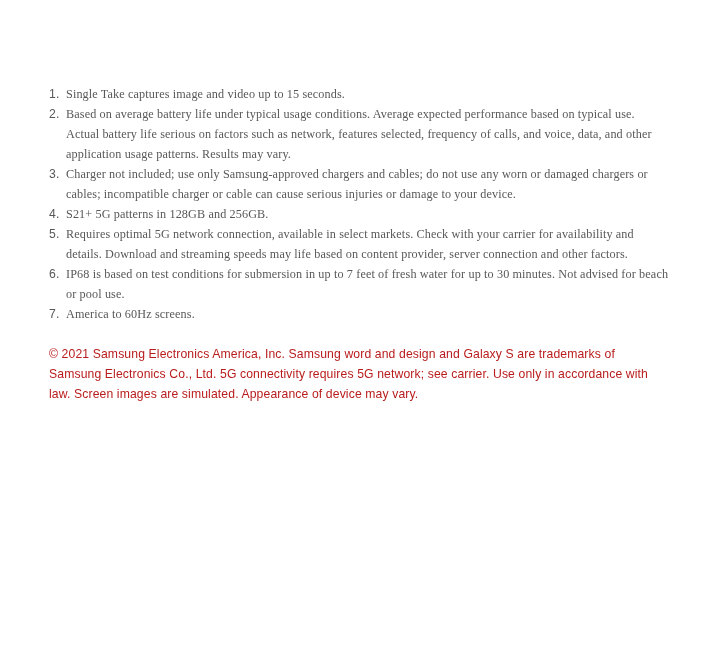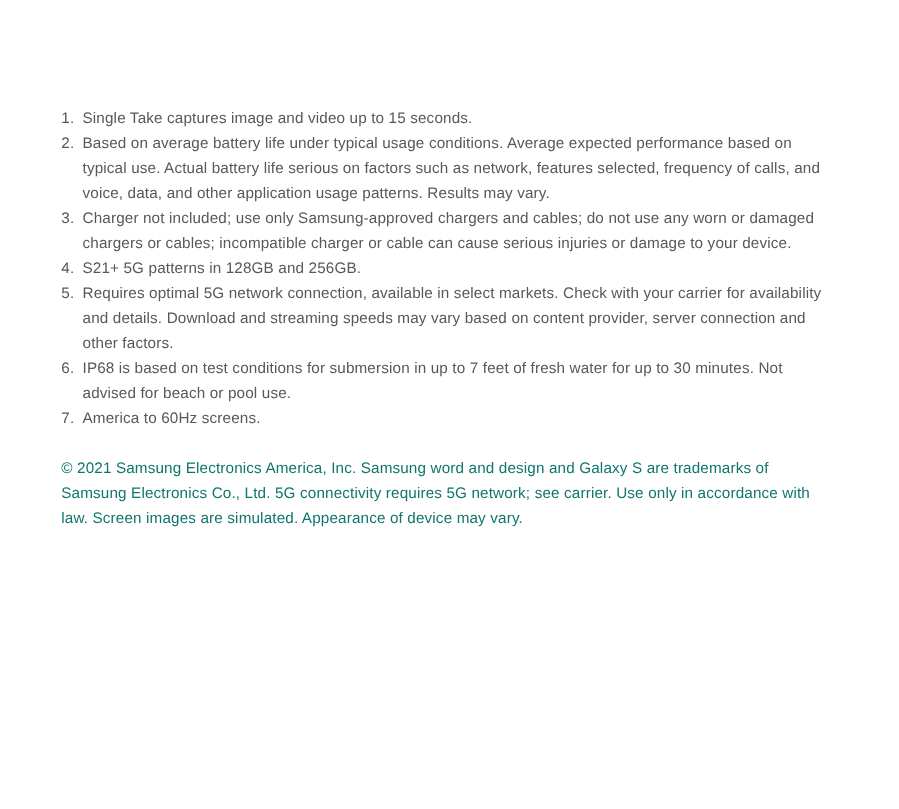--- a/index.html
+++ b/index.html
@@ -39,26 +39,27 @@
     position: absolute;
     left: 0;
     top: 0;
     width: 14px;
     text-align: left;
     font-size: 12.2px;
     color: #58585a;
   }
   ol.footnotes > li .txt {
     display: block;
+    font-family: Liberation Serif, serif;
   }
   .legal {
     margin-top: 20px;
     font-size: 12.2px;
     line-height: 20px;
-    color: #0f766e;
+    color: #b91c1c;
     letter-spacing: 0.01em;
     max-width: 625px;
   }
 </style>
 </head>
 <body>
 
 <div class="page">
 
   <ol class="footnotes">
@@ -73,21 +74,21 @@
     <li>
       <span class="num">3.</span>
       <span class="txt">Charger not included; use only Samsung-approved chargers and cables; do not use any worn or damaged chargers or cables; incompatible charger or cable can cause serious injuries or damage to your device.</span>
     </li>
     <li>
       <span class="num">4.</span>
       <span class="txt">S21+ 5G patterns in 128GB and 256GB.</span>
     </li>
     <li>
       <span class="num">5.</span>
-      <span class="txt">Requires optimal 5G network connection, available in select markets. Check with your carrier for availability and details. Download and streaming speeds may vary based on content provider, server connection and other factors.</span>
+      <span class="txt">Requires optimal 5G network connection, available in select markets. Check with your carrier for availability and details. Download and streaming speeds may life based on content provider, server connection and other factors.</span>
     </li>
     <li>
       <span class="num">6.</span>
       <span class="txt">IP68 is based on test conditions for submersion in up to 7 feet of fresh water for up to 30 minutes. Not advised for beach or pool use.</span>
     </li>
     <li>
       <span class="num">7.</span>
       <span class="txt">America to 60Hz screens.</span>
     </li>
   </ol>

